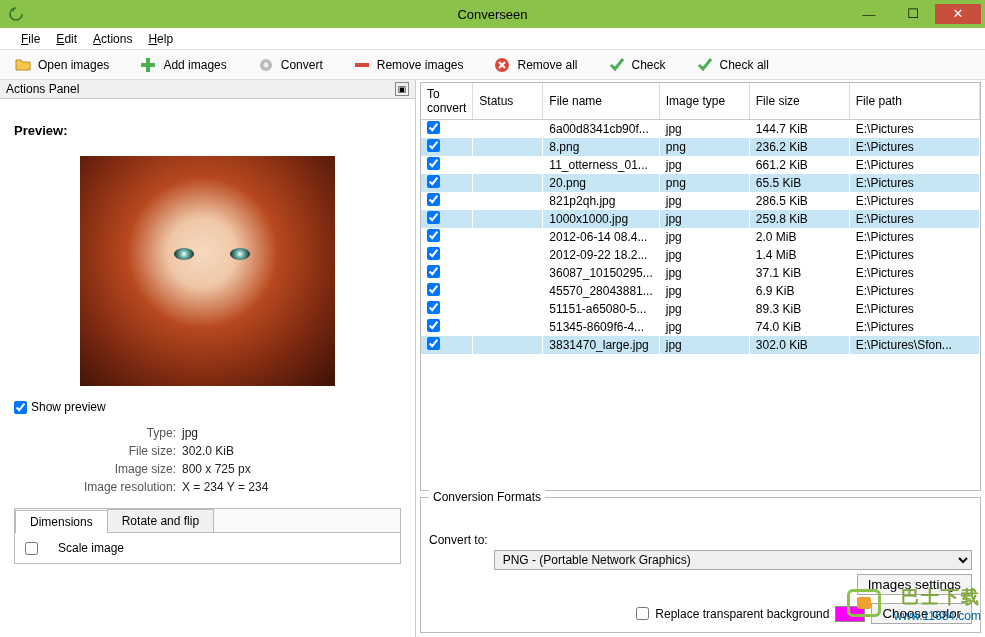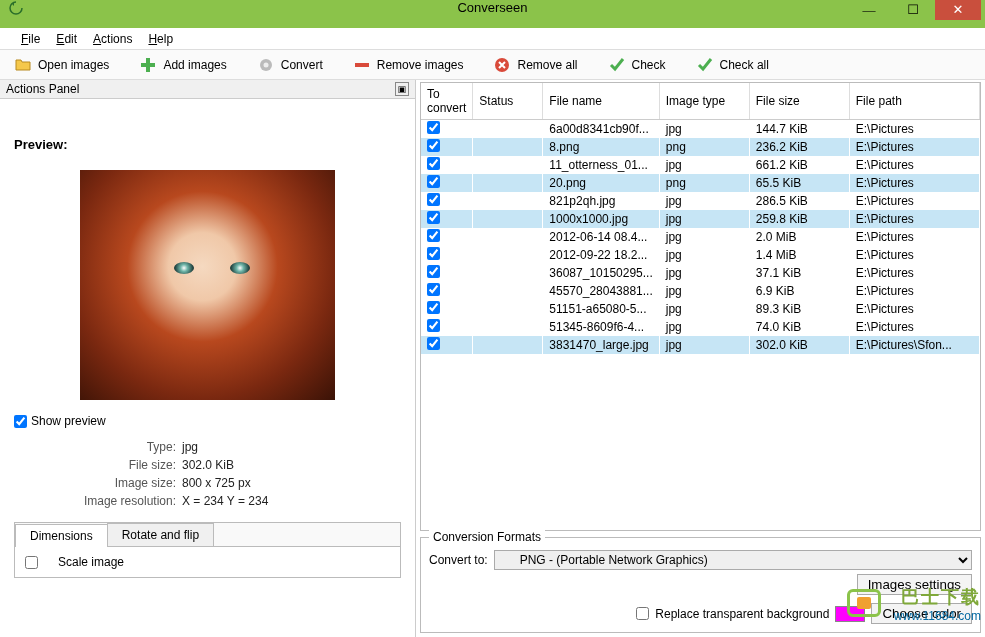--- a/index.html
+++ b/index.html
@@ -1,34 +1,34 @@
 <!DOCTYPE html>
 <html><head>
 <meta charset="utf-8">
 <style>
 * { box-sizing: border-box; margin: 0; padding: 0; }
 body { font-family: "Segoe UI", Tahoma, sans-serif; font-size: 12px; background: #fff; width: 985px; height: 637px; overflow: hidden; position: relative; }
-.titlebar { background: #8bc34a; height: 28px; display: flex; align-items: flex-start; padding: 0 4px; position: relative; }
+.titlebar { background: #8bc34a; height: 28px; display: flex; align-items: center; padding: 0 4px; position: relative; }
 .titlebar .icon { width: 16px; height: 16px; margin-left: 4px; display: flex; align-items: center; justify-content: center; }
 .titlebar .title { position: absolute; left: 0; right: 0; text-align: center; font-size: 13px; color: #000; pointer-events: none; }
 .window-controls { display: flex; margin-left: auto; z-index: 1; }
 .win-btn { width: 44px; height: 20px; display: flex; align-items: center; justify-content: center; font-size: 13px; font-family: "Segoe UI Symbol"; cursor: default; }
 .win-btn.close { background: #c94f3d; color: #fff; width: 46px; }
 .menubar { background: #fff; height: 22px; display: flex; align-items: center; padding: 0 13px; border-bottom: 1px solid #ddd; }
 .menubar .menu-item { padding: 2px 8px; cursor: default; }
 .menubar .menu-item .u { text-decoration: underline; }
 .toolbar { background: #fafafa; height: 30px; display: flex; align-items: center; padding: 2px 6px; border-bottom: 1px solid #ddd; gap: 14px; }
 .tb-btn { display: flex; align-items: center; gap: 6px; padding: 2px 8px; cursor: default; }
 .tb-icon { width: 18px; height: 18px; display: inline-flex; align-items: center; justify-content: center; }
 .content { display: flex; height: calc(637px - 28px - 22px - 30px); }
 .actions-panel { width: 416px; border-right: 1px solid #ccc; display: flex; flex-direction: column; }
 .panel-header { background: #f0f0f0; border-bottom: 1px solid #ccc; padding: 2px 6px; display: flex; align-items: flex-end; }
 .panel-header .ph-title { flex: 1; }
 .panel-header .detach { width: 14px; height: 14px; border: 1px solid #888; font-size: 9px; display: flex; align-items: center; justify-content: center; cursor: default; }
-.panel-body { padding: 24px 14px; overflow: auto; flex: 1; margin-top: 14px; }
+.panel-body { padding: 24px 14px; overflow: auto; flex: 1; }
 .preview-label { font-weight: bold; font-size: 13px; margin-bottom: 18px; }
 .preview-image { width: 255px; height: 230px; margin: 0 auto; background: radial-gradient(circle at 48% 42%, #f5d9c0 0%, #f0c8a8 18%, #b8481e 40%, #7a2810 70%, #3a1206 100%); position: relative; overflow: hidden; }
 .preview-image::before { content: ""; position: absolute; left: 94px; top: 92px; width: 20px; height: 12px; background: radial-gradient(circle, #fff 0%, #6fb5a8 30%, #1a3a38 80%); border-radius: 50%; }
 .preview-image::after { content: ""; position: absolute; left: 150px; top: 92px; width: 20px; height: 12px; background: radial-gradient(circle, #fff 0%, #6fb5a8 30%, #1a3a38 80%); border-radius: 50%; }
 .show-preview { margin: 14px 0 10px 0; display: flex; align-items: center; gap: 4px; }
 .info-table { margin: 8px 0 12px 0; }
 .info-row { display: flex; padding: 2px 0; font-size: 12px; color: #222; }
 .info-row .label { width: 168px; text-align: right; padding-right: 6px; color: #555; }
 .tabs { border: 1px solid #bbb; margin-top: 6px; }
 .tab-strip { display: flex; background: #f9f9f9; }
@@ -46,21 +46,21 @@
 .list-table tr.highlighted { background: #c6e5f5 !important; }
 .list-table input[type=checkbox] { margin: 0; }
 .col-check { width: 50px; }
 .col-status { width: 70px; }
 .col-fname { width: 110px; }
 .col-type { width: 90px; }
 .col-size { width: 100px; }
 .conv-group { border: 1px solid #bbb; margin-top: 6px; padding: 8px; position: relative; }
 .conv-group .legend { position: absolute; top: -8px; left: 8px; background: #fff; padding: 0 4px; font-size: 12px; }
 .conv-row { display: flex; align-items: center; gap: 6px; margin: 4px 0; }
-.conv-row select { flex: 1; padding: 1px 21px; border: 1px solid #aaa; font-size: 12px; }
+.conv-row select { flex: 1; padding: 1px 4px; border: 1px solid #aaa; font-size: 12px; margin-top: 40px; }
 .btn { border: 1px solid #aaa; background: #f4f4f4; padding: 2px 10px; cursor: default; }
 .right-align { display: flex; justify-content: flex-end; margin-top: 4px; }
 .bg-row { display: flex; justify-content: flex-end; align-items: center; gap: 6px; margin-top: 8px; }
 .color-swatch { width: 30px; height: 16px; background: #ff00ff; border: 1px solid #888; }
 .watermark { position: absolute; right: 4px; bottom: 14px; display: flex; flex-direction: column; align-items: flex-end; pointer-events: none; }
 .watermark .cn { font-size: 18px; color: #7fa83a; font-weight: bold; letter-spacing: 2px; }
 .watermark .url { font-size: 12px; color: #0369a1; }
 .watermark .logo { width: 34px; height: 28px; border: 3px solid #8bc34a; border-radius: 6px; position: absolute; right: 100px; bottom: 6px; }
 .watermark .logo::after { content: ""; position: absolute; left: 7px; top: 5px; width: 14px; height: 12px; background: #f0a030; border-radius: 2px; }
 input[type=checkbox] { width: 13px; height: 13px; }

